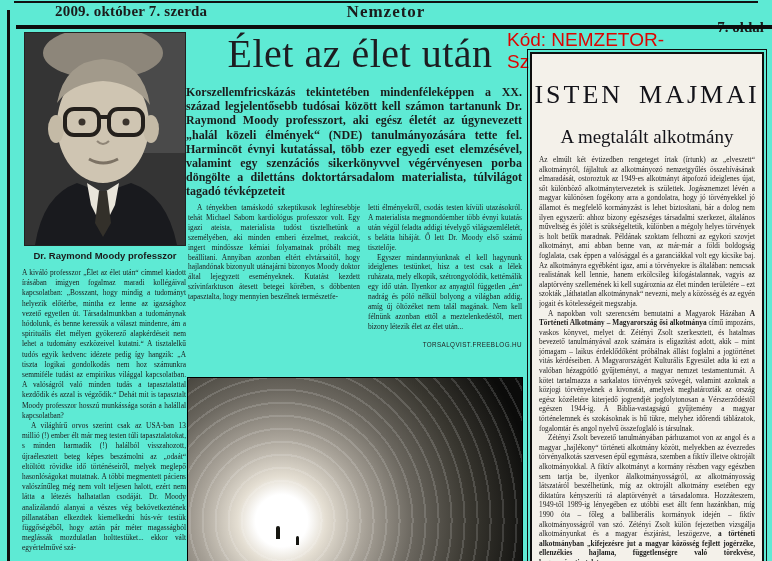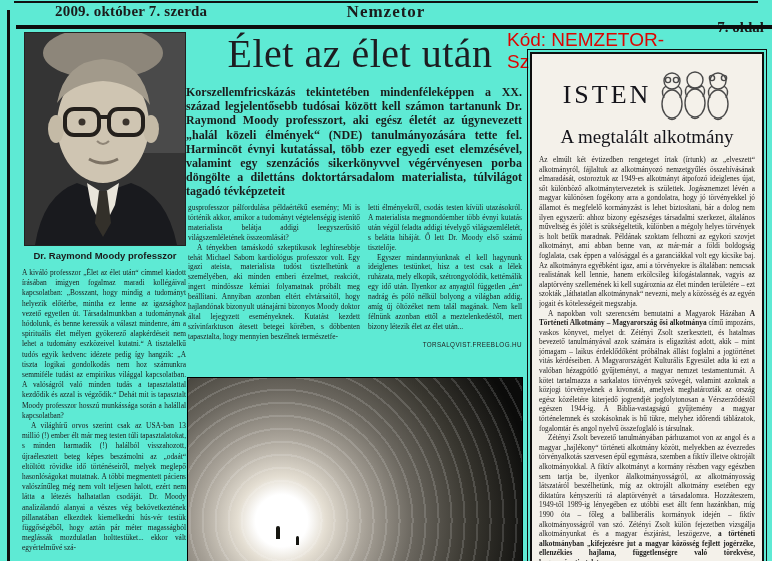--- a/index.html
+++ b/index.html
@@ -100,21 +100,20 @@
 
   <div class="abs body-col" id="left-col">
     <p>A kiváló professzor „Élet az élet után“ címmel kiadott írásában imigyen fogalmaz maradi kollégáival kapcsolatban: „Bosszant, hogy mindig a tudományt helyezik előtérbe, mintha ez lenne az igazsághoz vezető egyetlen út. Társadalmunkban a tudománynak hódolunk, és benne keressük a választ mindenre, ám a spirituális élet mélyen gyökerező alapkérdéseit nem lehet a tudomány eszközeivel kutatni.“ A tisztalelkű tudós egyik kedvenc idézete pedig így hangzik: „A tiszta logikai gondolkodás nem hoz számunkra semmiféle tudást az empirikus világgal kapcsolatban. A valóságról való minden tudás a tapasztalattal kezdődik és azzal is végződik.“ Dehát mit is tapasztalt Moody professzor hosszú munkássága során a halállal kapcsolatban?</p>
     <p class="ind">A világhírű orvos szerint csak az USA-ban 13 millió (!) ember élt már meg testen túli tapasztalatokat, s minden harmadik (!) halálból visszahozott, újraélesztett beteg képes beszámolni az „odaát“ eltöltött rövidke idő történéseiről, melyek meglepő hasonlóságokat mutatnak. A többi megmentett páciens valószínűleg még nem volt teljesen halott, ezért nem látta a létezés halhatatlan csodáját. Dr. Moody analizálandó alanyai a vészes vég bekövetkeztének pillanatában elkezdtek kiemelkedni hús-vér testük függőségéből, hogy aztán pár méter magasságból meglássák mozdulatlan holttestüket... ekkor vált egyértelművé szá-</p>
   </div>
 
   <h1 class="abs" id="headline" style="margin:0;font-weight:normal;">Élet az élet után</h1>
   <div class="abs" id="lead">Korszellemfricskázás tekintetében mindenféleképpen a XX. század legjelentősebb tudósai között kell számon tartanunk Dr. Raymond Moody professzort, aki egész életét az úgynevezett „halál közeli élmények“ (NDE) tanulmányozására tette fel. Harmincöt évnyi kutatással, több ezer egyedi eset elemzésével, valamint egy szenzációs sikerkönyvvel végérvényesen porba döngölte a dilettáns doktortársadalom materialista, túlvilágot tagadó tévképzeteit</div>
 
   <div class="abs body-col" id="mid-col1">
-    <p>gusprofesszor pálfordulása példaértékű esemény; Mi is történik akkor, amikor a tudományt végtelenségig istenítő materialista belátja addigi leegyszerűsítő világszemléletének összeomlását?</p>
     <p class="ind">A tényekben tamáskodó szkeptikusok leghíresebbje tehát Michael Sabom kardiológus professzor volt. Egy igazi ateista, materialista tudóst tisztelhetünk a személyében, aki minden emberi érzelmet, reakciót, ingert mindössze kémiai folyamatnak próbált meg beállítani. Annyiban azonban eltért elvtársaitól, hogy hajlandónak bizonyult utánajárni bizonyos Moody doktor által lejegyzett eseményeknek. Kutatást kezdett szívinfarktuson átesett betegei körében, s döbbenten tapasztalta, hogy mennyien beszélnek természetfe-</p>
   </div>
   <div class="abs body-col" id="mid-col2">
     <p>letti élményekről, csodás testen kívüli utazásokról. A materialista megmondóember több évnyi kutatás után végül feladta addigi tévelygő világszemléletét, s belátta hibáját. Ő lett Dr. Moody első számú tisztelője.</p>
     <p class="ind">Egyszer mindannyiunknak el kell hagynunk ideiglenes testünket, hisz a test csak a lélek ruházata, mely elkopik, szétrongyolódik, kettémálik egy idő után. Ilyenkor az anyagtól független „én“ nadrág és póló nélkül bolyong a világban addig, amíg új öltözéket nem talál magának. Nem kell félnünk azonban ettől a meztelenkedéstől, mert bizony létezik élet az élet után...</p>
   </div>
   <div class="abs" id="byline">TORSALQVIST.FREEBLOG.HU</div>
 
   <div class="abs" id="tunnel">
     <div class="figure" id="fig1"></div>
@@ -141,20 +140,21 @@
             <path d="M21 30 Q25 22 19 18"></path>
           <path d="M28 29 Q24 21 30 17"></path>
             <path d="M44 29 Q48 21 42 17"></path>
           <path d="M51 30 Q47 22 53 18"></path>
             <path d="M67 30 Q71 22 65 18"></path>
           <path d="M9 50 Q13 53 17 50"></path>
             <path d="M32 49 Q36 52 40 49"></path>
             <path d="M55 50 Q59 53 63 50"></path>
         </g>
       </svg>
+      <span class="sb-title">MAJMAI</span>
     </div>
     <div id="sb-subtitle">A megtalált alkotmány</div>
     <div id="sb-body">
       <p>Az elmúlt két évtizedben rengeteget írtak (írtunk) az „elveszett“ alkotmányról, fájlaltuk az alkotmányozó nemzetgyűlés összehívásának elmaradását, ostoroztuk az 1949-es alkotmányt átpofozó ideiglenes újat, sőt különböző alkotmánytervezetek is születtek. Jogásznemzet lévén a magyar különösen fogékony arra a gondolatra, hogy jó törvényekkel jó államot és megfelelő kormányzást is lehet biztosítani, bár a dolog nem ilyen egyszerű: ahhoz bizony egészséges társadalmi szerkezet, általános műveltség és jólét is szükségeltetik, különben a mégoly helyes törvények is holt betűk maradnak. Példának szoktam felhozni az egykori szovjet alkotmányt, ami abban benne van, az már-már a földi boldogság foglalata, csak éppen a valósággal és a garanciákkal volt egy kicsike baj. Az alkotmányra egyébként igaz, ami a törvényekre is általában: nemcsak realistának kell lennie, hanem erkölcsileg kifogástalannak, vagyis az alaptörvény szellemének ki kell sugároznia az élet minden területére – ezt szokták „láthatatlan alkotmánynak“ nevezni, mely a közösség és az egyén jogait és kötelességeit megszabja.</p>
       <p class="ind"><span>A napokban volt szerencsém bemutatni a Magyarok Házában </span><b>A Történeti Alkotmány – Magyarország ősi alkotmánya</b><span> című impozáns, vaskos könyvet, melyet dr. Zétényi Zsolt szerkesztett, és hatalmas bevezető tanulmányával azok számára is eligazítást adott, akik – mint jómagam – laikus érdeklődőként próbálnak állást foglalni a jogtörténet vitás kérdéseiben. A Magyarországért Kulturális Egyesület adta ki ezt a valóban hézagpótló gyűjteményt, a magyar nemzet testamentumát. A kötet tartalmazza a sarkalatos törvények szövegét, valamint azoknak a közjogi törvényeknek a kivonatát, amelyek meghatározták az ország egész közéletére kiterjedő jogrendjét jogfolytonosan a Vérszerződéstől egészen 1944-ig. A Biblia-vastagságú gyűjtemény a magyar történelemnek és szokásoknak is hű tükre, melyhez időrendi táblázatok, fogalomtár és angol nyelvű összefoglaló is társulnak.</span></p>
       <p class="ind"><span>Zétényi Zsolt bevezető tanulmányában párhuzamot von az angol és a magyar „hajlékony“ történeti alkotmány között, melyekben az évezredes törvényalkotás szervesen épül egymásra, szemben a fiktív illetve oktrojált alkotmányokkal. A fiktív alkotmányt a kormány részben vagy egészben sem tartja be, ilyenkor álalkotmányosságról, az alkotmányosság látszatáról beszélhetünk, míg az oktrojált alkotmány esetében egy diktatúra kényszeríti rá alaptörvényét a társadalomra. Hozzáteszem, 1949-től 1989-ig lényegében ez utóbbi eset állt fenn hazánkban, míg 1990 óta – főleg a balliberális kormányok idején – fiktív alkotmányosságról van szó. Zétényi Zsolt külön fejezetben vizsgálja alkotmányunkat és a magyar észjárást, leszögezve, </span><b>a történeti alkotmányban „kifejezésre jut a magyar közösség fejlett jogérzéke, ellenzékies hajlama, függetlenségre való törekvése, hagyománytisztelete…</b></p>
     </div>
   </div>
 
 </div>

